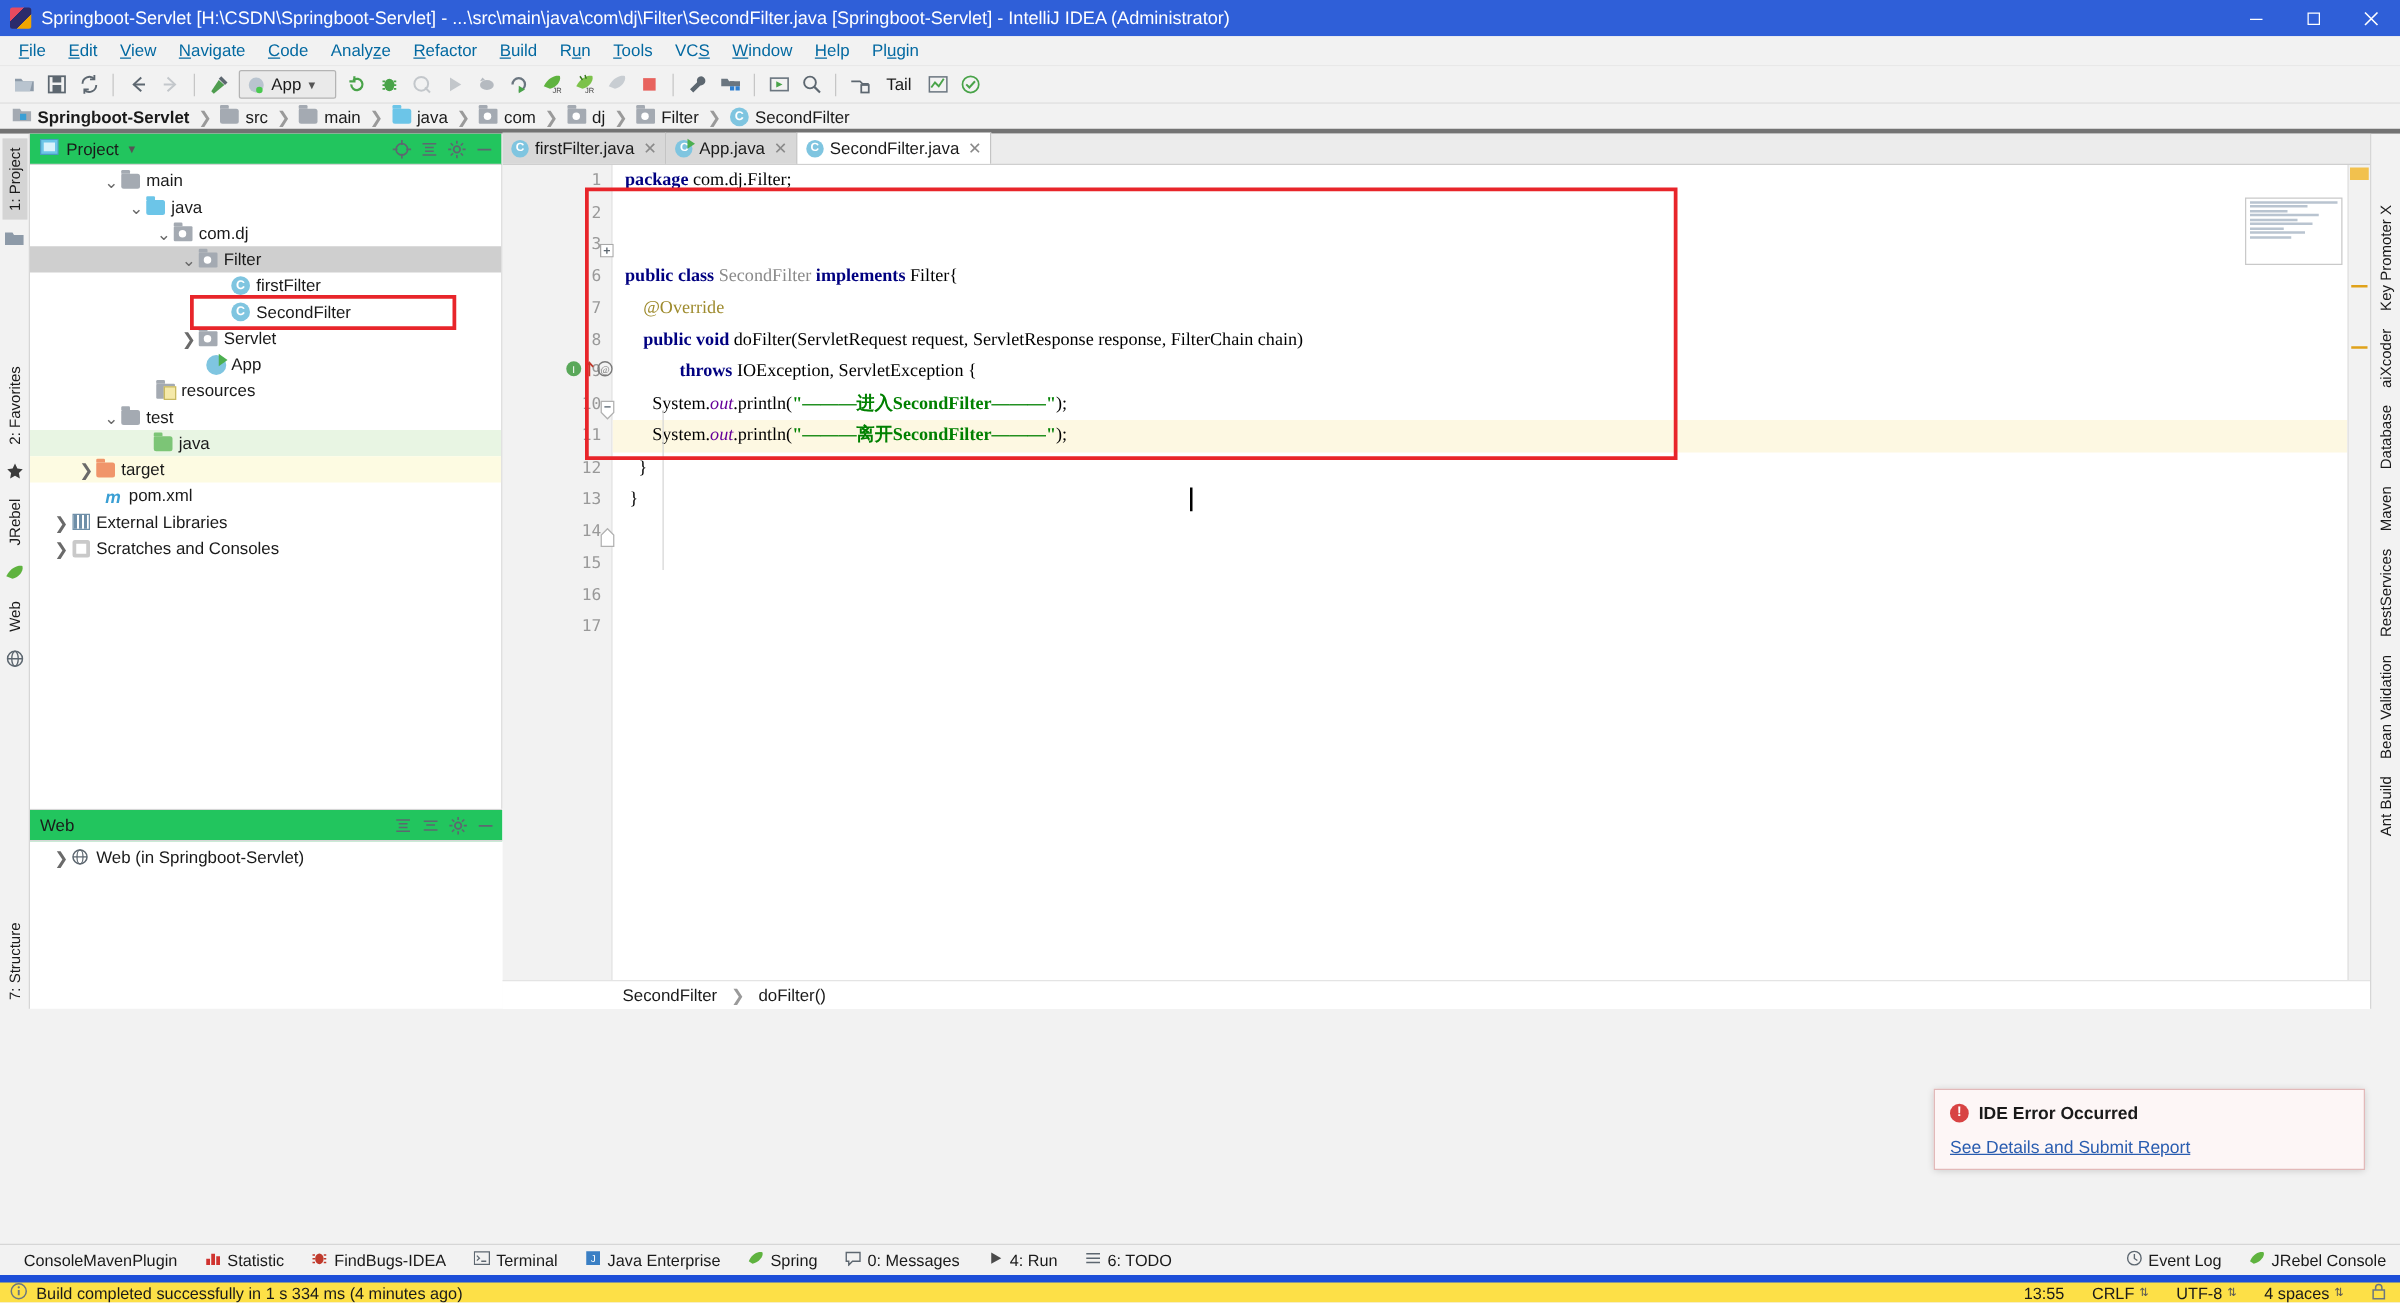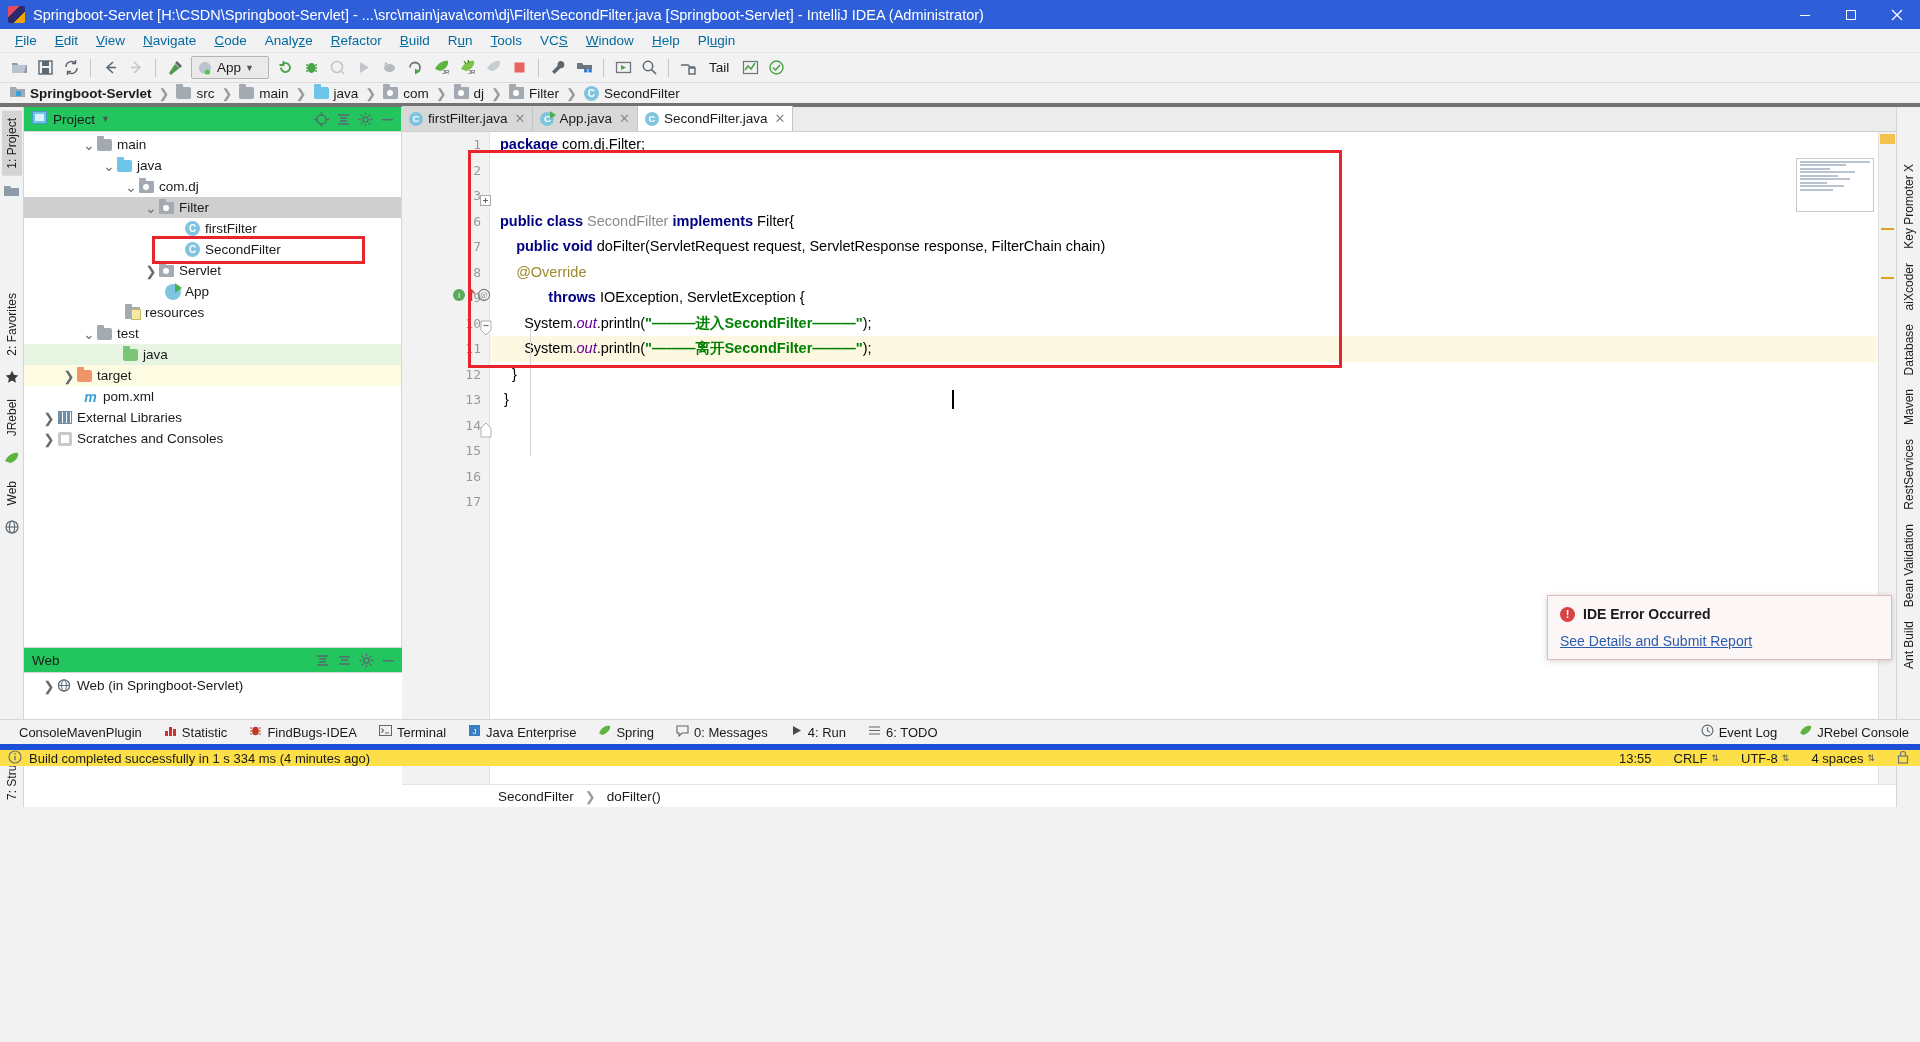--- a/index.html
+++ b/index.html
@@ -5,21 +5,21 @@
   * { box-sizing: border-box; }
   html, body {
     margin: 0; padding: 0;
     width: 1920px; height: 1042px;
     overflow: hidden;
     font-family: "Liberation Sans", sans-serif;
     font-size: 13px;
     color: #1a1a1a;
     background: #f2f2f2;
   }
-  #app { position: relative; width: 1920px; height: 766px; }
+  #app { position: relative; width: 1920px; height: 1042px; }
 
   
   .titlebar {
     height: 29px; background: #2f5fd8;
     display: flex; align-items: center;
     color: #ffffff; font-size: 14.5px;
     padding-left: 8px;
   }
   .titlebar .tb-icon {
     width: 17px; height: 17px; margin-right: 8px;
@@ -250,21 +250,21 @@
     width: 88px; background: #f2f2f2; flex: none;
     border-right: 1px solid #e3e3e3; position: relative;
   }
   .gline {
     height: 25.5px; display: flex; align-items: center;
     justify-content: flex-end; padding-right: 8px;
     color: #999999; font-family: "DejaVu Sans Mono", monospace; font-size: 13px;
   }
   .code-body {
     flex: 1; position: relative; overflow: hidden;
-    font-family: Liberation Sans, sans-serif; font-size: 14.5px;
+    font-family: Liberation Serif, serif; font-size: 14.5px;
   }
   .cline {
     height: 25.5px; line-height: 25.5px; white-space: pre;
     padding-left: 10px;
   }
   .cline.hl { background: #fdf8e2; }
   .kw { color: #000080; font-weight: bold; }
   .cls { color: #8a8a8a; }
   .str { color: #008000; font-weight: bold; }
   .cm { color: #8a8a8a; font-style: italic; }
@@ -893,22 +893,22 @@
                 <path d="M1 15h10V6l-5-5-5 5z" fill="#fff" stroke="#b0b0b0"></path>
               </svg>
           </div>
         </div>
 
         <div class="code-body">
           <div class="cline"><span class="kw">package</span> <span class="pl">com.dj.Filter;</span></div>
           <div class="cline"></div>
           <div class="cline"></div>
           <div class="cline"><span class="kw">public class</span> <span class="cls">SecondFilter</span> <span class="kw">implements</span> <span class="pl">Filter{</span></div>
+          <div class="cline">    <span class="anno">@Override</span></div>
           <div class="cline">    <span class="kw">public void</span> <span class="pl">doFilter(ServletRequest request, ServletResponse response, FilterChain chain)</span></div>
-          <div class="cline">    <span class="anno">@Override</span></div>
           <div class="cline">            <span class="kw">throws</span> <span class="pl">IOException, ServletException {</span></div>
           <div class="cline">      <span class="pl">System.</span><span class="it">out</span><span class="pl">.println(</span><span class="str">"———进入SecondFilter———"</span><span class="pl">);</span></div>
           <div class="cline hl">      <span class="pl">System.</span><span class="it">out</span><span class="pl">.println(</span><span class="str">"———离开SecondFilter———"</span><span class="pl">);</span></div>
           <div class="cline">   <span class="pl">}</span></div>
           <div class="cline"> <span class="pl">}</span></div>
           <div class="cline"></div>
           <div class="cline"></div>
 
           <div style="position:absolute;left:40px;top:196px;width:1px;height:128px;background:#d6d6d6"></div>
 

